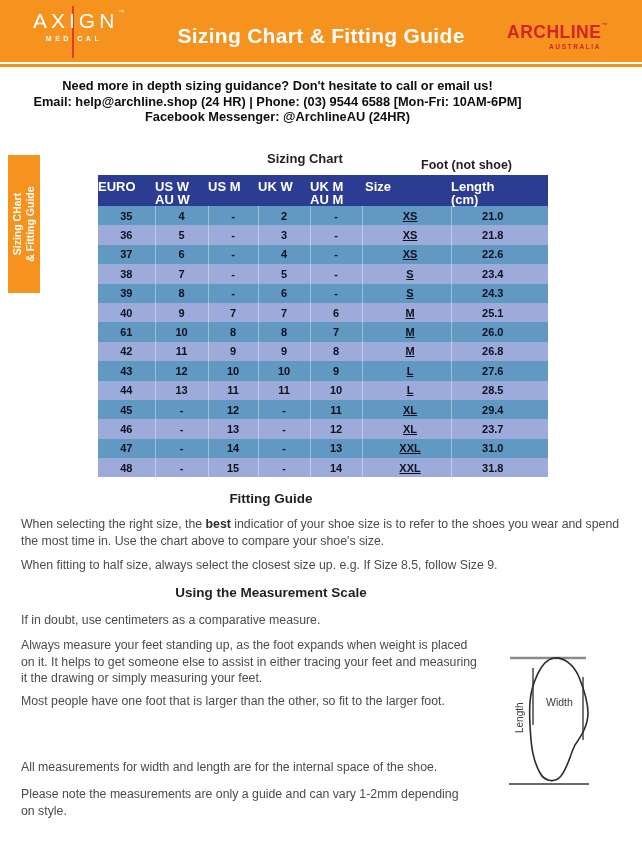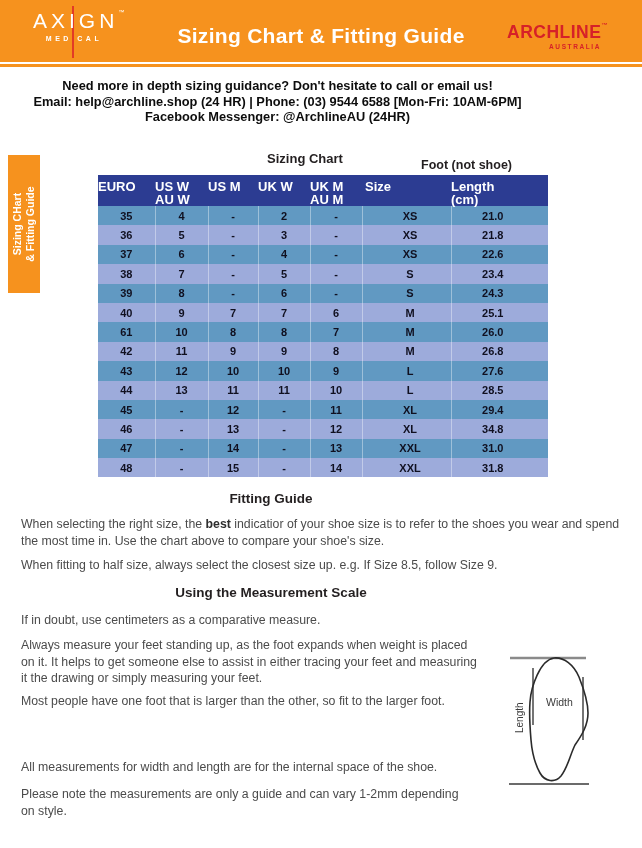--- a/index.html
+++ b/index.html
@@ -44,21 +44,21 @@
   .tbl-wrap { position:absolute; left:98px; top:175px; }
   table.sizing { border-collapse:collapse; table-layout:fixed; width:450px; }
   table.sizing th { background:var(--hdr-blue,#2C3C92); color:#fff; font-size:13px; font-weight:700;
     line-height:13px; vertical-align:top; padding-top:5px; text-align:left; }
   table.sizing td { height:19.4px; font-size:11px; font-weight:700; color:#101020; text-align:center;
     border-left:1px solid rgba(255,255,255,0.38); }
   table.sizing td:first-child { border-left:none; }
   tr.row-a { background:var(--row-a,#6199C2); }
   tr.row-b { background:var(--row-b,#9DABDB); }
   th.col-size { text-align:left; padding-left:3px; }
-  td.col-size { text-align:left; padding-left:7px; }
+  td.col-size { text-align:left; padding-left:7px;text-decoration:underline; }
   th.col-len  { text-align:right; padding-right:42px; }
   td.col-len  { text-align:right; padding-right:14px; }
 
   
   .h2 { position:absolute; left:0; width:542px; text-align:center;
     font-size:13.5px; font-weight:700; color:#231F20; }
   .para { position:absolute; left:21px; color:#4b4b4b; font-size:12.3px; line-height:16.5px; }
   .para .tline { white-space:nowrap; }
   .para b { color:#2e2e2e; }
 
@@ -239,21 +239,21 @@
             <td class="col-size">XL</td>
             <td class="col-len">29.4</td>
           </tr>
           <tr class="row-b">
             <td class="col-euro">46</td>
             <td class="col-usw">-</td>
             <td class="col-usm">13</td>
             <td class="col-ukw">-</td>
             <td class="col-ukm">12</td>
             <td class="col-size">XL</td>
-            <td class="col-len">34.8</td>
+            <td class="col-len">23.7</td>
           </tr>
           <tr class="row-a">
             <td class="col-euro">47</td>
             <td class="col-usw">-</td>
             <td class="col-usm">14</td>
             <td class="col-ukw">-</td>
             <td class="col-ukm">13</td>
             <td class="col-size">XXL</td>
             <td class="col-len">31.0</td>
           </tr>

